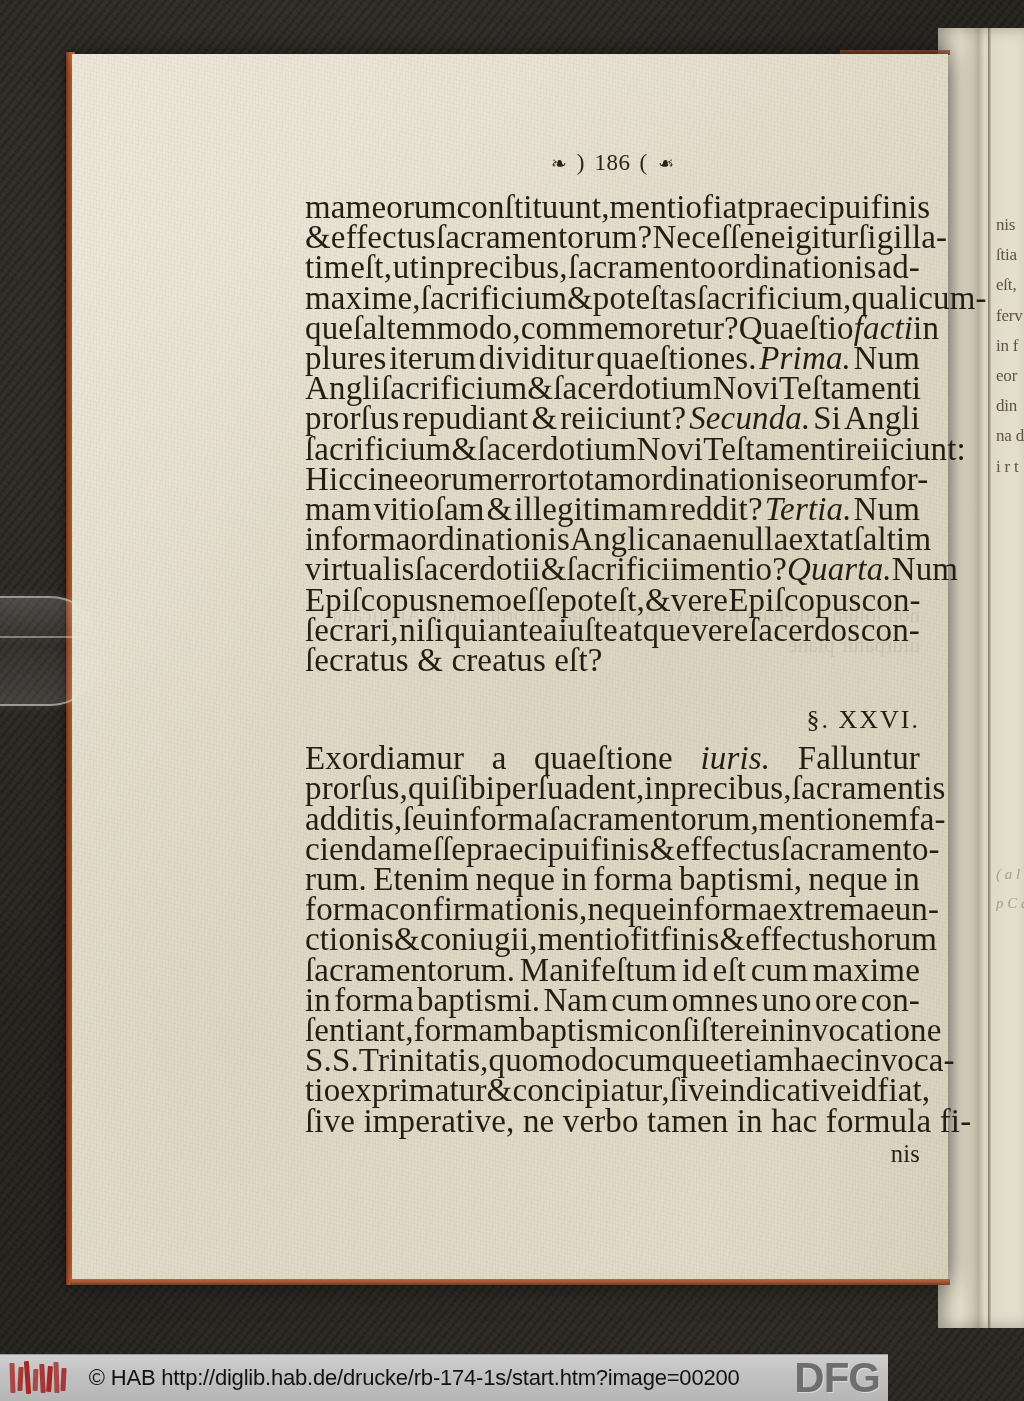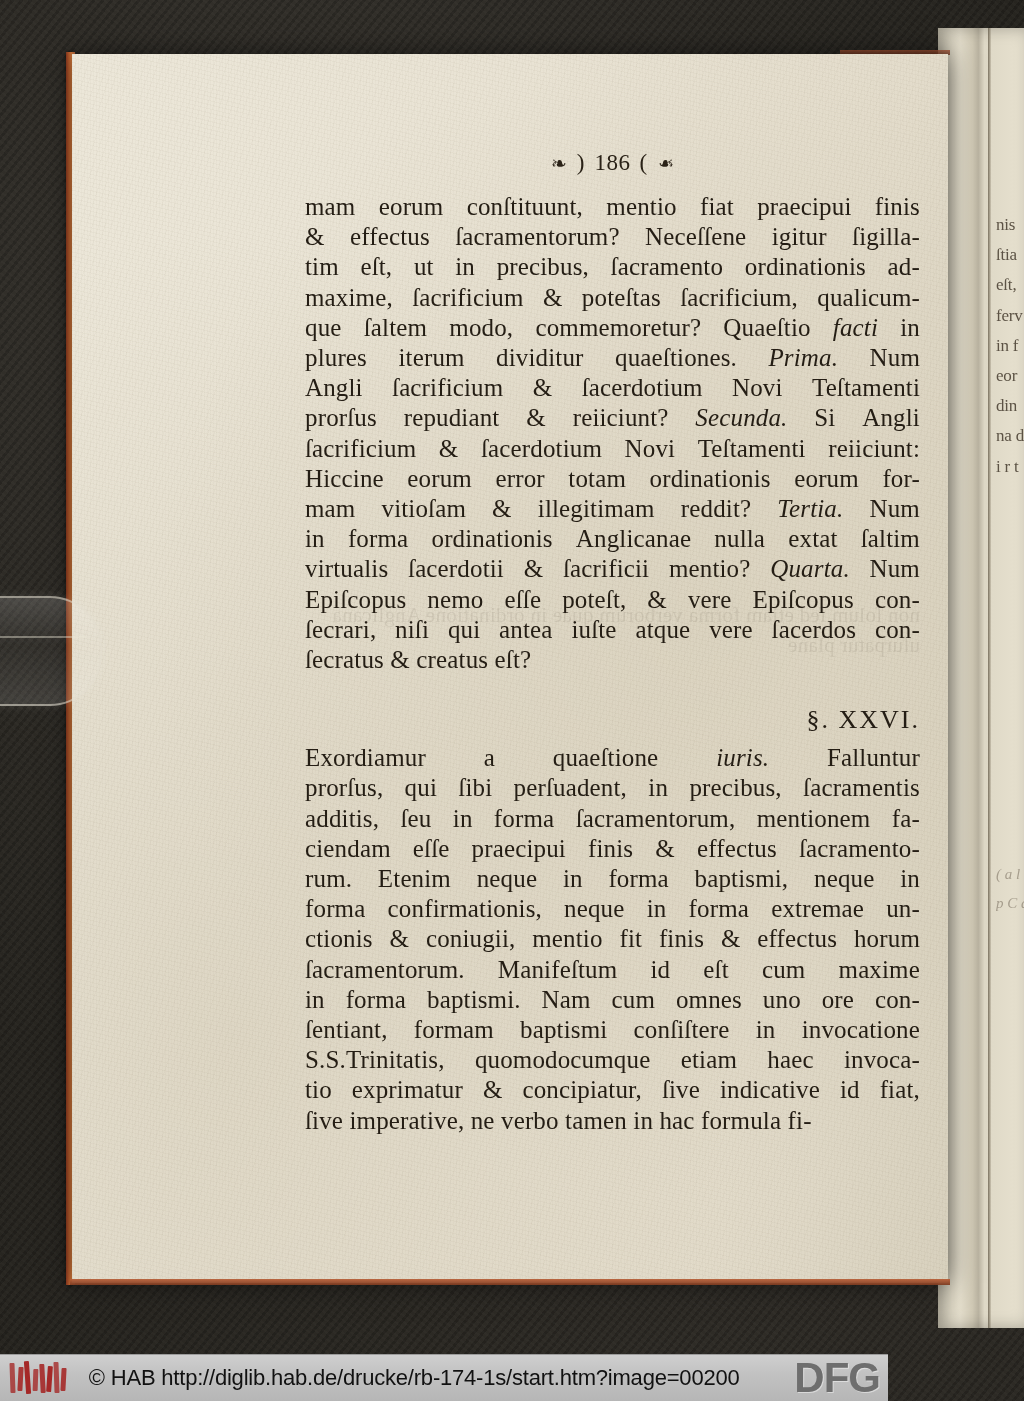--- a/index.html
+++ b/index.html
@@ -191,21 +191,21 @@
   }
   .ornament {
     font-size: 19px;
     line-height: 1;
     color: #2a2217;
   }
   .ornament.flip { transform: scaleX(-1); }
   .folio { font-size: 23px; letter-spacing: .5px; }
 
   .para {
-    font-size: 25px;
+    font-size: 33px;
     line-height: 30.2px;
     text-align: justify;
     color: #241d14;
     letter-spacing: .15px;
   }
   .para .ln { display: block; white-space: nowrap; }
   .para .ln.stretch {
     display: flex;
     justify-content: space-between;
   }
@@ -565,20 +565,21 @@
           <span>&amp;</span>
           <span>concipiatur,</span>
           <span>ſive</span>
           <span>indicative</span>
           <span>id</span>
           <span>fiat,</span>
         </span>
         <span class="ln">ſive imperative, ne verbo tamen in hac formula fi-</span>
       </div>
 
+    <div class="catchword">nis</div>
   </div>
 
   <div class="holder"></div>
   <div class="holder-line"></div>
 
   <div class="footer">
     <div class="hab-logo">
         <i style="left: 10px; top: 8px; height: 30px; transform: rotate(-2deg); opacity: 0.75;"></i>
         <i style="left: 18px; top: 12px; height: 24px; transform: rotate(3deg); opacity: 0.85;"></i>
         <i style="left: 25px; top: 6px; height: 33px; transform: rotate(-4deg); opacity: 0.95;"></i>

